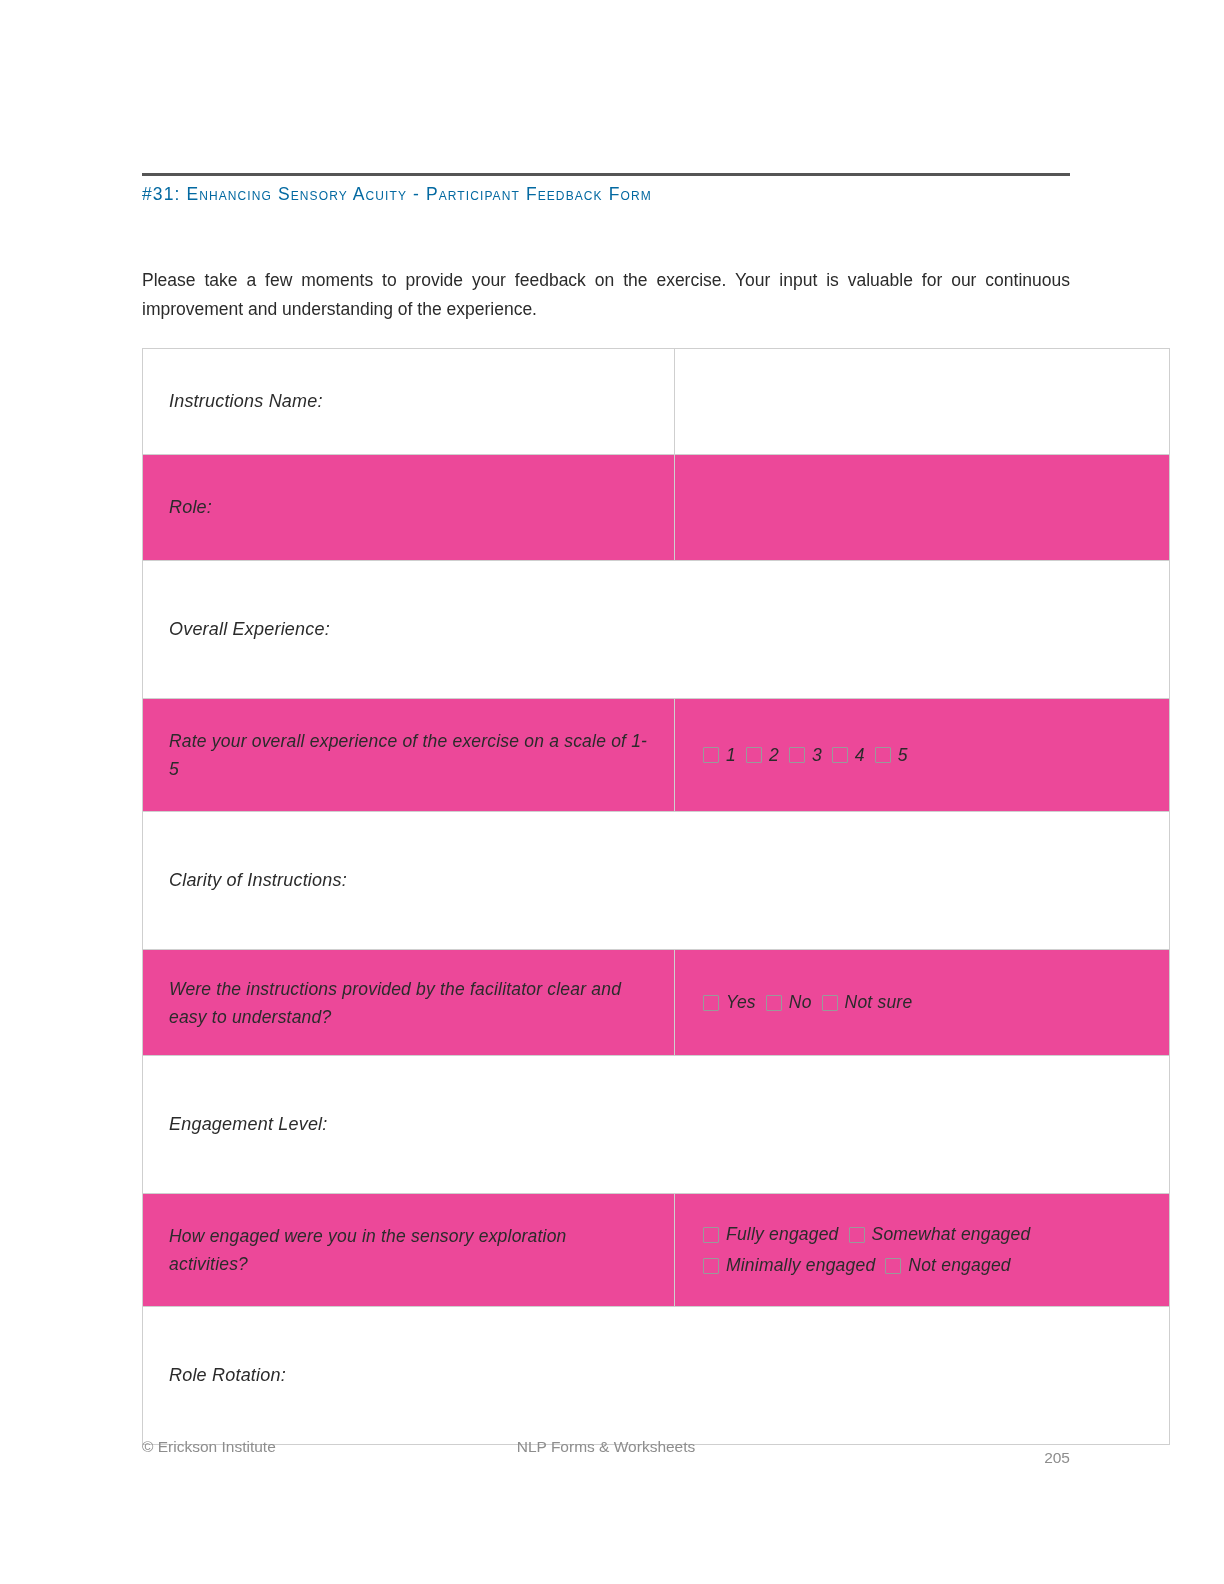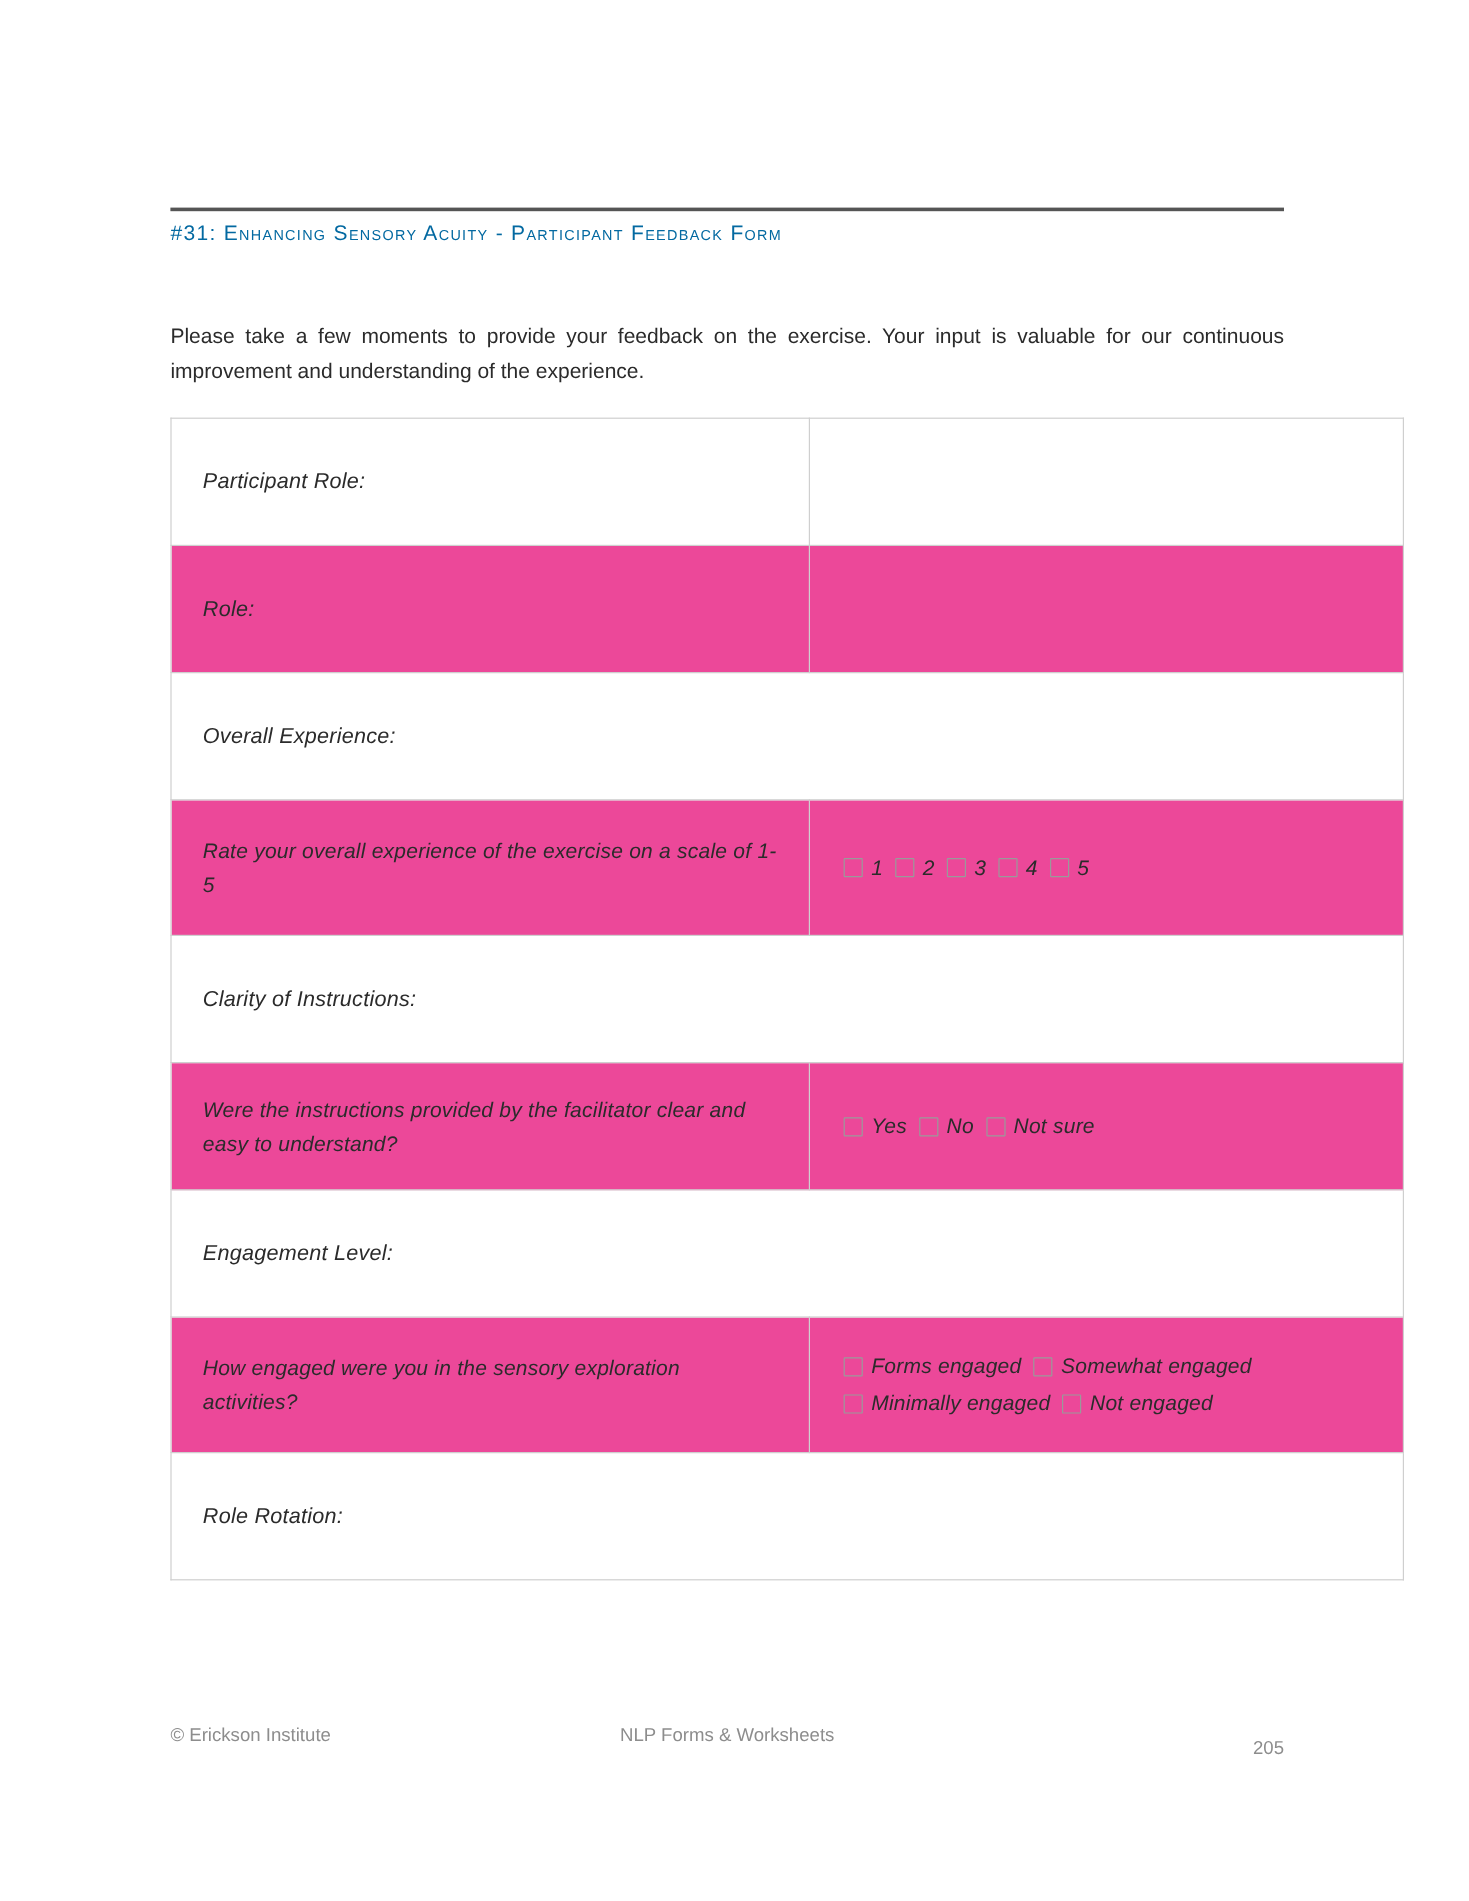--- a/index.html
+++ b/index.html
@@ -77,21 +77,21 @@
 
   td.label-cell {
     width: 479px;
     padding: 0 26px 0 26px;
   }
   td.value-cell {
     width: 448px;
     padding: 0 18px 0 28px;
   }
   td.full-cell {
-    padding: 0 26px;
+    padding: 16px 26px;
   }
 
   .section-label {
     font-style: italic;
     font-size: 18px;
     color: #2b2b2b;
     letter-spacing: 0.2px;
   }
   .question-label {
     font-style: italic;
@@ -174,21 +174,21 @@
 
   <div class="header-rule"></div>
 
   <div class="doc-title">#31: Enhancing Sensory Acuity - Participant Feedback Form</div>
 
   <div class="intro">Please take a few moments to provide your feedback on the exercise. Your input is valuable for our continuous improvement and understanding of the experience.</div>
 
   <table class="form-table">
     <tbody>
         <tr class="row-white">
-          <td class="label-cell h-section"><span class="section-label">Participant Role:</span></td>
+          <td class="label-cell h-section"><span class="section-label">Instructions Name:</span></td>
           <td class="value-cell"></td>
         </tr>
         <tr class="row-shade">
           <td class="label-cell h-section"><span class="section-label">Role:</span></td>
           <td class="value-cell"></td>
         </tr>
         <tr class="row-white">
           <td class="full-cell h-section" colspan="2"><span class="section-label">Overall Experience:</span></td>
         </tr>
         <tr class="row-shade">
@@ -242,21 +242,21 @@
         </tr>
         <tr class="row-white">
           <td class="full-cell h-section" colspan="2"><span class="section-label">Engagement Level:</span></td>
         </tr>
         <tr class="row-shade">
           <td class="label-cell h-engage"><span class="question-label">How engaged were you in the sensory exploration activities?</span></td>
           <td class="value-cell">
             <div class="options two-line">
               <label class="option">
                 <span class="checkbox"></span>
-                <span class="option-label">Forms engaged</span>
+                <span class="option-label">Fully engaged</span>
               </label>
               <label class="option">
                 <span class="checkbox"></span>
                 <span class="option-label">Somewhat engaged</span>
               </label>
               <label class="option">
                 <span class="checkbox"></span>
                 <span class="option-label">Minimally engaged</span>
               </label>
               <label class="option">

